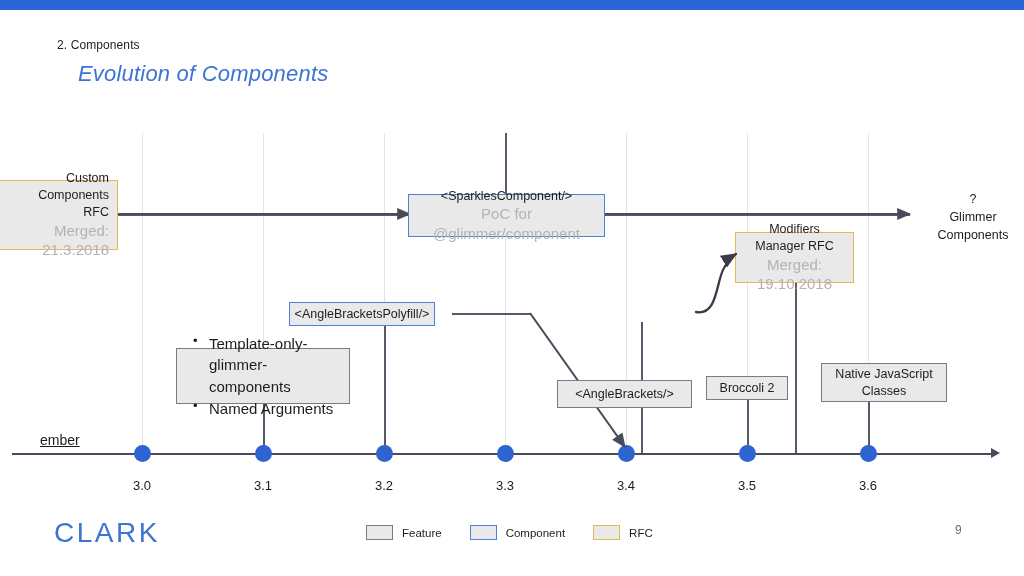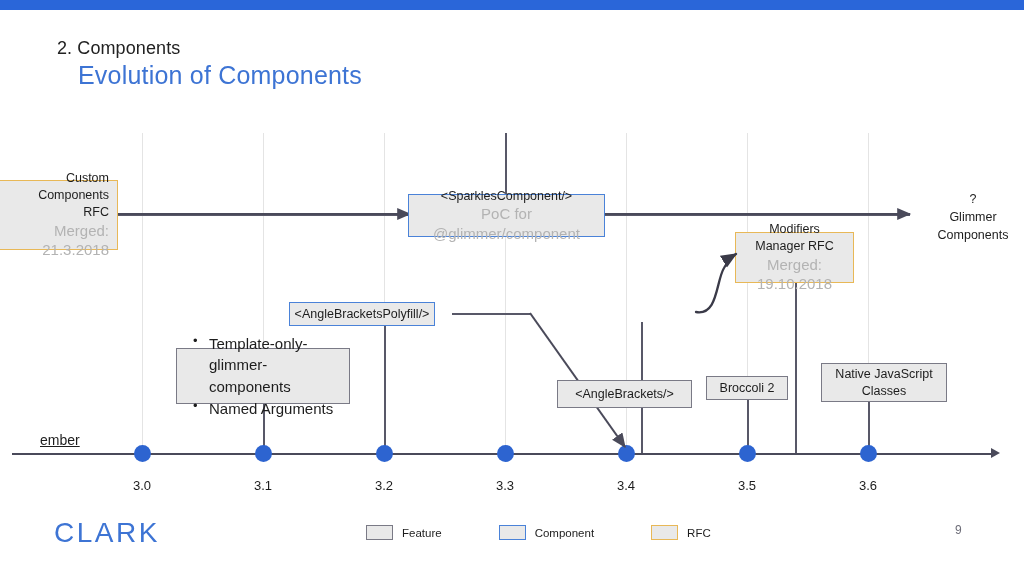--- a/index.html
+++ b/index.html
@@ -26,32 +26,33 @@
     left: 0; top: 0;
     width: 1024px;
     height: 10px;
     background: #2a66d9;
   }
 
   
   .kicker {
     position: absolute;
     left: 57px; top: 38px;
-    font-size: 18px;
+    font-size: 12px;
     color: #222222;
     letter-spacing: .1px;
     white-space: nowrap;
   }
   .title {
     position: absolute;
     left: 78px; top: 61px;
-    font-size: 25px;
+    font-size: 22px;
     color: #3d74d4;
     letter-spacing: .2px;
     white-space: nowrap;
+    font-style: italic;
   }
 
   
   .chart {
     position: absolute;
     left: 0; top: 0;
     width: 1024px;
     height: 576px;
   }
   .gridline {
@@ -172,21 +173,21 @@
     color: #1d1d1d;
     line-height: 1.45;
   }
 
   
   .legend {
     position: absolute;
     left: 366px; top: 525px;
     display: flex;
     align-items: center;
-    gap: 57px;
+    gap: 28px;
   }
   .legend-item {
     display: flex;
     align-items: center;
     gap: 9px;
     font-size: 11.5px;
     color: #1d1d1d;
   }
   .swatch {
     width: 27px; height: 15px;

